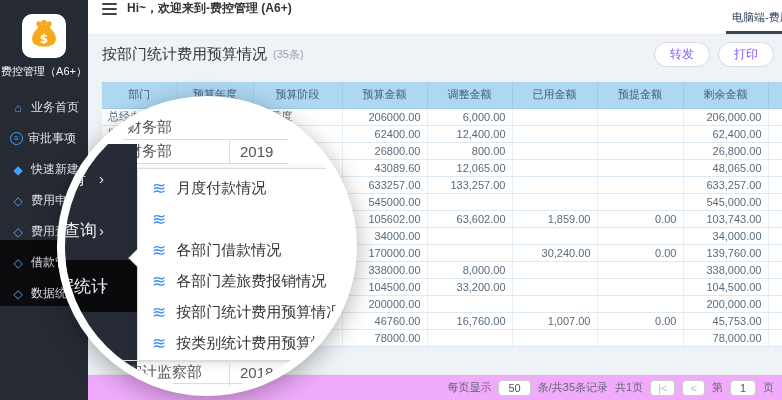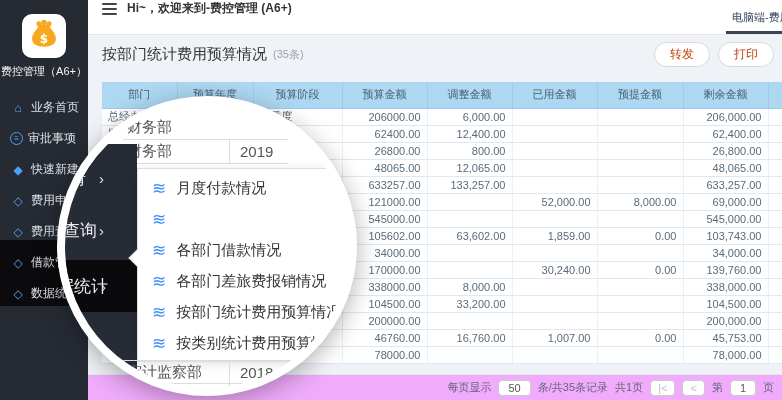--- a/index.html
+++ b/index.html
@@ -38,21 +38,21 @@
 
   
   .main { position:absolute; left:88px; top:35px; width:694px; height:365px;
     background:#eff2f6; }
   .page-head { position:absolute; left:14px; right:8px; top:5px; height:28px;
     display:flex; align-items:center; }
   .page-title { font-size:15px; color:#333; }
   .page-count { font-size:11px; color:#9aa3ad; margin-left:6px; }
   .head-actions { margin-left:auto; display:flex; gap:8px; }
   .pill-btn { background:#fff; border:1px solid #d9d9d9; border-radius:14px;
-    font-size:12px; color:#c2410c; padding:3px 15px; cursor:pointer; }
+    font-size:12px; color:#8b5cf6; padding:3px 15px; cursor:pointer; }
 
   
   .table-wrap { position:absolute; left:14px; top:47px; width:680px; background:#fff; }
   table { border-collapse:collapse; table-layout:fixed; width:680px; }
   thead th { background:#aed7f2; color:#44617a; font-size:11px; font-weight:normal;
     height:26px; border-right:1px solid #9ecbe9; border-bottom:1px solid #9ecbe9;
     overflow:hidden; white-space:nowrap; }
   tbody td { height:17px; font-size:11px; color:#5a6b7a; background:#fff;
     border-right:1px solid #e7f0f7; border-bottom:1px solid #dde9f2;
     padding:0 6px; overflow:hidden; white-space:nowrap; }
@@ -235,47 +235,36 @@
               <td class="num">800.00</td>
               <td class="num"></td>
               <td class="num"></td>
               <td class="num">26,800.00</td>
               <td></td>
             </tr>
             <tr>
               <td></td>
               <td></td>
               <td></td>
-              <td class="num">48065.00</td>
+              <td class="num">43089.60</td>
               <td class="num">12,065.00</td>
               <td class="num"></td>
               <td class="num"></td>
               <td class="num">48,065.00</td>
               <td></td>
             </tr>
             <tr>
               <td></td>
               <td></td>
               <td></td>
               <td class="num">633257.00</td>
               <td class="num">133,257.00</td>
               <td class="num"></td>
               <td class="num"></td>
               <td class="num">633,257.00</td>
-              <td></td>
-            </tr>
-            <tr>
-              <td></td>
-              <td></td>
-              <td></td>
-              <td class="num">121000.00</td>
-              <td class="num"></td>
-              <td class="num">52,000.00</td>
-              <td class="num">8,000.00</td>
-              <td class="num">69,000.00</td>
               <td></td>
             </tr>
             <tr>
               <td></td>
               <td></td>
               <td></td>
               <td class="num">545000.00</td>
               <td class="num"></td>
               <td class="num"></td>
               <td class="num"></td>

